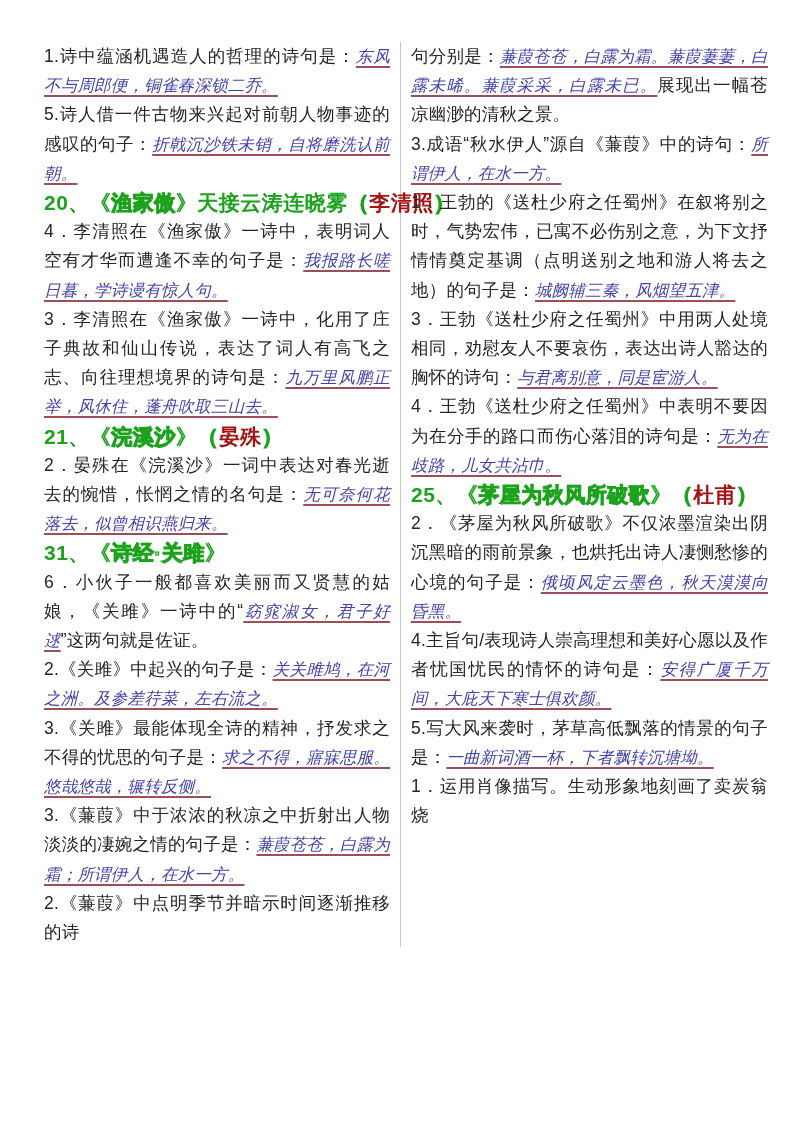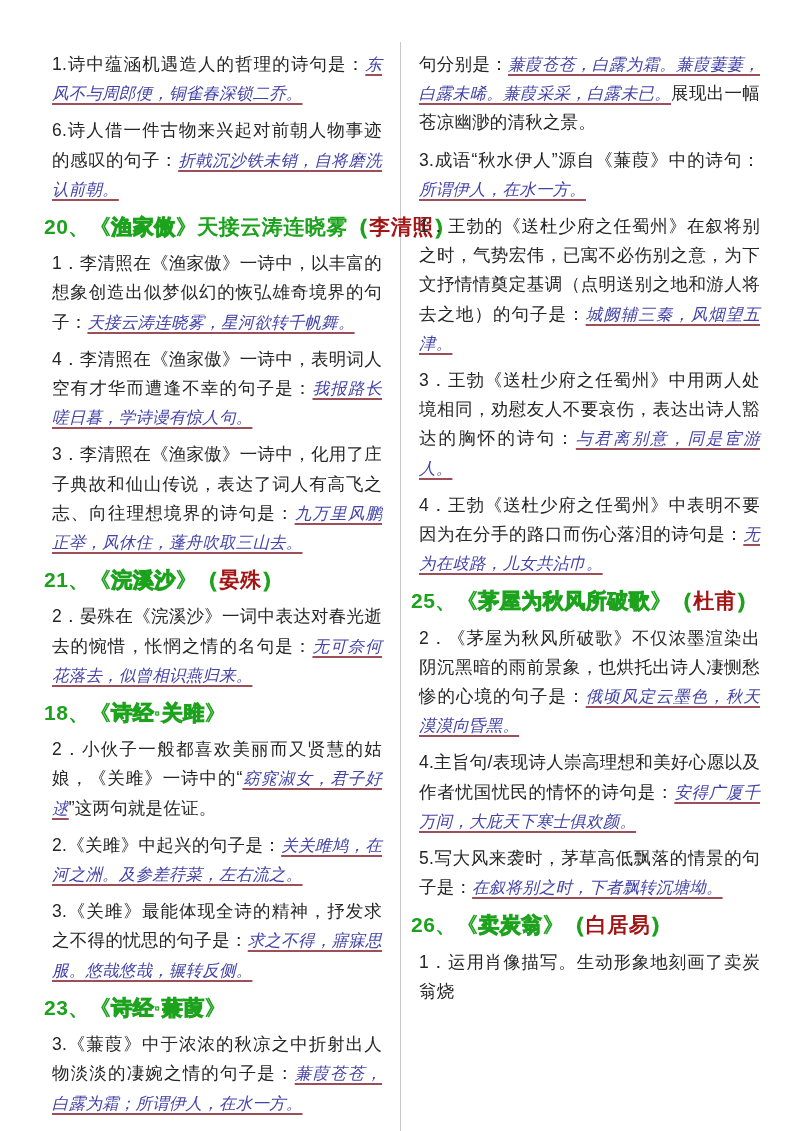--- a/index.html
+++ b/index.html
@@ -29,21 +29,21 @@
   .col.left{
     width:357px;
     padding-right:10px;
     border-right:1px solid var(--divider);
   }
   .col.right{
     flex:1;
     padding-left:10px;
   }
   .para{
-    margin:8px;
+    margin:0;
     font-size:17.5px;
     line-height:29.2px;
     color:var(--body);
     text-align:justify;
     letter-spacing:0.2px;
   }
   .answer{
     font-family:"DejaVu Serif","Liberation Serif",serif;
     font-style:italic;
     font-size:16.5px;
@@ -68,41 +68,38 @@
     text-shadow:0 0 1px var(--green);
   }
   .h-author{color:var(--red);}
 </style>
 </head>
 <body>
 
 <div class="page">
   <div class="col left">
       <p class="para"><span class="plain">1.诗中蕴涵机遇造人的哲理的诗句是：</span><span class="answer">东风不与周郎便，铜雀春深锁二乔。</span></p>
-      <p class="para"><span class="plain">6.诗人借一件古物来兴起对前朝人物事迹的感叹的句子：</span><span class="answer">折戟沉沙铁未销，自将磨洗认前朝。</span></p>
+      <p class="para"><span class="plain">5.诗人借一件古物来兴起对前朝人物事迹的感叹的句子：</span><span class="answer">折戟沉沙铁未销，自将磨洗认前朝。</span></p>
       <div class="heading"><span class="h-num">20、</span><span class="h-bracket">《</span><span class="h-book">渔家傲</span><span class="h-bracket">》</span><span class="h-suffix">天接云涛连晓雾</span><span class="h-paren">（</span><span class="h-author">李清照</span><span class="h-paren">）</span></div>
-      <p class="para"><span class="plain">1．李清照在《渔家傲》一诗中，以丰富的想象创造出似梦似幻的恢弘雄奇境界的句子：</span><span class="answer">天接云涛连晓雾，星河欲转千帆舞。</span></p>
       <p class="para"><span class="plain">4．李清照在《渔家傲》一诗中，表明词人空有才华而遭逢不幸的句子是：</span><span class="answer">我报路长嗟日暮，学诗谩有惊人句。</span></p>
       <p class="para"><span class="plain">3．李清照在《渔家傲》一诗中，化用了庄子典故和仙山传说，表达了词人有高飞之志、向往理想境界的诗句是：</span><span class="answer">九万里风鹏正举，风休住，蓬舟吹取三山去。</span></p>
       <div class="heading"><span class="h-num">21、</span><span class="h-bracket">《</span><span class="h-book">浣溪沙</span><span class="h-bracket">》</span><span class="h-paren">（</span><span class="h-author">晏殊</span><span class="h-paren">）</span></div>
       <p class="para"><span class="plain">2．晏殊在《浣溪沙》一词中表达对春光逝去的惋惜，怅惘之情的名句是：</span><span class="answer">无可奈何花落去，似曾相识燕归来。</span></p>
-      <div class="heading"><span class="h-num">18、</span><span class="h-bracket">《</span><span class="h-book">诗经·关雎</span><span class="h-bracket">》</span></div>
-      <p class="para"><span class="plain">2．小伙子一般都喜欢美丽而又贤慧的姑娘，《关雎》一诗中的“</span><span class="answer">窈窕淑女，君子好逑</span><span class="plain">”这两句就是佐证。</span></p>
+      <div class="heading"><span class="h-num">31、</span><span class="h-bracket">《</span><span class="h-book">诗经·关雎</span><span class="h-bracket">》</span></div>
+      <p class="para"><span class="plain">6．小伙子一般都喜欢美丽而又贤慧的姑娘，《关雎》一诗中的“</span><span class="answer">窈窕淑女，君子好逑</span><span class="plain">”这两句就是佐证。</span></p>
       <p class="para"><span class="plain">2.《关雎》中起兴的句子是：</span><span class="answer">关关雎鸠，在河之洲。及参差荇菜，左右流之。</span></p>
       <p class="para"><span class="plain">3.《关雎》最能体现全诗的精神，抒发求之不得的忧思的句子是：</span><span class="answer">求之不得，寤寐思服。悠哉悠哉，辗转反侧。</span></p>
-      <div class="heading"><span class="h-num">23、</span><span class="h-bracket">《</span><span class="h-book">诗经·蒹葭</span><span class="h-bracket">》</span></div>
       <p class="para"><span class="plain">3.《蒹葭》中于浓浓的秋凉之中折射出人物淡淡的凄婉之情的句子是：</span><span class="answer">蒹葭苍苍，白露为霜；所谓伊人，在水一方。</span></p>
       <p class="para"><span class="plain">2.《蒹葭》中点明季节并暗示时间逐渐推移的诗</span></p>
     </div>
   <div class="col right">
       <p class="para"><span class="plain">句分别是：</span><span class="answer">蒹葭苍苍，白露为霜。蒹葭萋萋，白露未晞。蒹葭采采，白露未已。</span><span class="plain">展现出一幅苍凉幽渺的清秋之景。</span></p>
       <p class="para"><span class="plain">3.成语“秋水伊人”源自《蒹葭》中的诗句：</span><span class="answer">所谓伊人，在水一方。</span></p>
       <p class="para"><span class="plain">1．王勃的《送杜少府之任蜀州》在叙将别之时，气势宏伟，已寓不必伤别之意，为下文抒情情奠定基调（点明送别之地和游人将去之地）的句子是：</span><span class="answer">城阙辅三秦，风烟望五津。</span></p>
       <p class="para"><span class="plain">3．王勃《送杜少府之任蜀州》中用两人处境相同，劝慰友人不要哀伤，表达出诗人豁达的胸怀的诗句：</span><span class="answer">与君离别意，同是宦游人。</span></p>
       <p class="para"><span class="plain">4．王勃《送杜少府之任蜀州》中表明不要因为在分手的路口而伤心落泪的诗句是：</span><span class="answer">无为在歧路，儿女共沾巾。</span></p>
       <div class="heading"><span class="h-num">25、</span><span class="h-bracket">《</span><span class="h-book">茅屋为秋风所破歌</span><span class="h-bracket">》</span><span class="h-paren">（</span><span class="h-author">杜甫</span><span class="h-paren">）</span></div>
       <p class="para"><span class="plain">2．《茅屋为秋风所破歌》不仅浓墨渲染出阴沉黑暗的雨前景象，也烘托出诗人凄恻愁惨的心境的句子是：</span><span class="answer">俄顷风定云墨色，秋天漠漠向昏黑。</span></p>
       <p class="para"><span class="plain">4.主旨句/表现诗人崇高理想和美好心愿以及作者忧国忧民的情怀的诗句是：</span><span class="answer">安得广厦千万间，大庇天下寒士俱欢颜。</span></p>
-      <p class="para"><span class="plain">5.写大风来袭时，茅草高低飘落的情景的句子是：</span><span class="answer">在叙将别之时，下者飘转沉塘坳。</span></p>
-      <div class="heading"><span class="h-num">26、</span><span class="h-bracket">《</span><span class="h-book">卖炭翁</span><span class="h-bracket">》</span><span class="h-paren">（</span><span class="h-author">白居易</span><span class="h-paren">）</span></div>
+      <p class="para"><span class="plain">5.写大风来袭时，茅草高低飘落的情景的句子是：</span><span class="answer">一曲新词酒一杯，下者飘转沉塘坳。</span></p>
       <p class="para"><span class="plain">1．运用肖像描写。生动形象地刻画了卖炭翁烧</span></p>
     </div>
 </div>
 
 </body></html>

